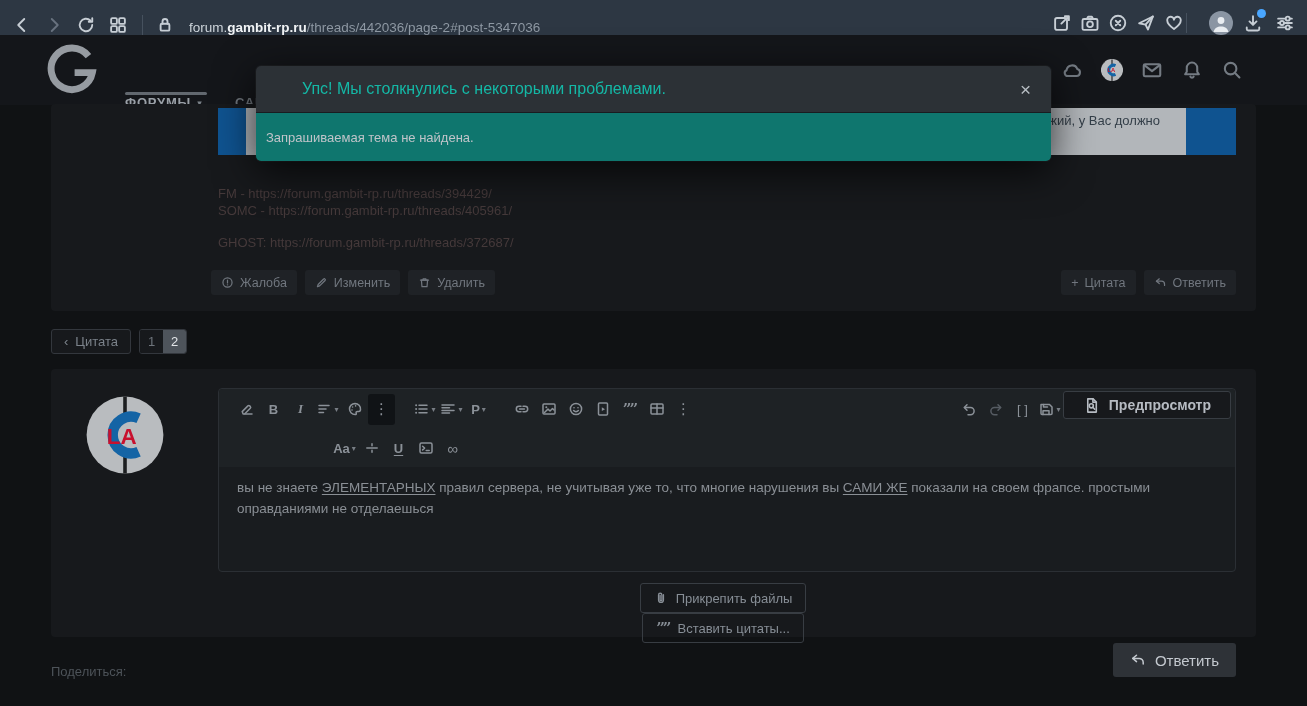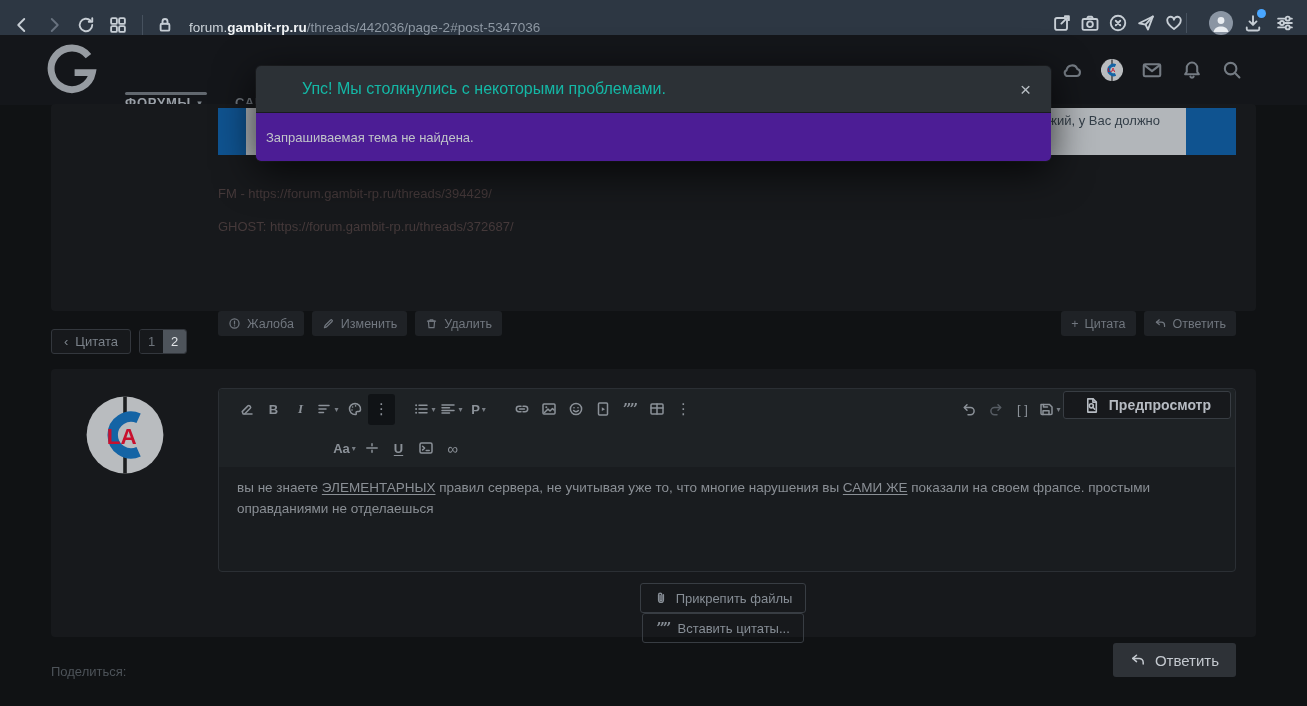--- a/index.html
+++ b/index.html
@@ -37,21 +37,21 @@
   .mini-av{width:22px;height:22px;border-radius:50%;overflow:hidden;position:relative;background:#c0c3c6;cursor:pointer;}
 
   
   .post{position:absolute;left:51px;top:104px;width:1205px;height:207px;background:#17191c;border-radius:4px;}
   .sel-bar{position:absolute;left:167px;top:4px;width:1018px;height:47px;background:#0f5390;}
   .quote-box{position:absolute;left:28px;top:0;width:940px;height:47px;background:#b2b6ba;
              box-sizing:border-box;padding:5px 26px 0 0;text-align:right;
              font-size:13px;color:#333e48;}
   .post-links{position:absolute;left:167px;top:82px;font-size:13px;line-height:16.5px;color:#45393a;}
   .post-links .gap{height:16px;}
-  .pactions{position:absolute;left:167px;right:20px;top:166px;display:flex;align-items:center;margin-top:41px;}
+  .pactions{position:absolute;left:160px;right:20px;top:166px;display:flex;align-items:center;}
   .pa-btn{height:25px;padding:0 10px;background:#1f2226;border-radius:3px;color:#71777f;
           font-size:12.5px;display:flex;align-items:center;gap:6px;margin-right:8px;cursor:pointer;}
   .pa-btn svg{width:13px;height:13px;}
   .pa-right{margin-left:auto;display:flex;}
   .pa-right .pa-btn{margin-right:0;margin-left:8px;}
 
   
   .pagination{position:absolute;left:51px;top:329px;display:flex;align-items:center;gap:8px;}
   .pg-back{height:25px;padding:0 12px;border:1px solid #33373d;border-radius:3px;background:#17191c;
            color:#7b828a;font-size:13px;display:flex;align-items:center;gap:7px;box-sizing:border-box;cursor:pointer;}
@@ -94,21 +94,21 @@
 
   .share{position:absolute;left:51px;top:664px;font-size:13px;color:#4d5359;}
 
   
   .modal{position:absolute;left:256px;top:66px;width:795px;border-radius:5px;overflow:hidden;
          box-shadow:0 10px 40px rgba(0,0,0,.75), 0 0 0 1px rgba(255,255,255,.04);}
   .modal-h{height:46px;background:#2c3136;display:flex;align-items:center;padding:0 10px;
            border-bottom:1px solid #191c20;}
   .modal-title{font-size:16px;color:#14b8a6;margin-left:36px;}
   .modal-close{margin-left:auto;color:#b7bdc3;font-size:19px;padding:0 10px;cursor:pointer;line-height:1;}
-  .modal-b{height:48px;background:#4c1d95;display:flex;align-items:center;padding:0 10px;}
+  .modal-b{height:48px;background:#0f766e;display:flex;align-items:center;padding:0 10px;}
   .modal-msg{font-size:13px;color:#c0c4c9;}
 </style>
 </head>
 <body>
 
 <div class="stage">
 
   <div class="browser">
     <svg class="bic ic" viewBox="0 0 16 16">
         <polyline points="9.8,3.2 5,8 9.8,12.8"></polyline>
@@ -218,20 +218,21 @@
   </div>
 
   <div class="post">
     <div class="sel-bar">
       <div class="quote-box">
         <span>ружий, у Вас должно</span>
       </div>
     </div>
     <div class="post-links">
       <div>FM - https://forum.gambit-rp.ru/threads/394429/</div>
+      <div>SOMC - https://forum.gambit-rp.ru/threads/405961/</div>
       <div class="gap"></div>
       <div>GHOST: https://forum.gambit-rp.ru/threads/372687/</div>
     </div>
     <div class="pactions">
       <div class="pa-btn">
         <svg class="ic" viewBox="0 0 16 16">
             <circle cx="8" cy="8" r="5.6"></circle>
             <path d="M8 5v3.6"></path>
             <circle cx="8" cy="10.9" r=".9" fill="currentColor" stroke="none"></circle>
           </svg>

